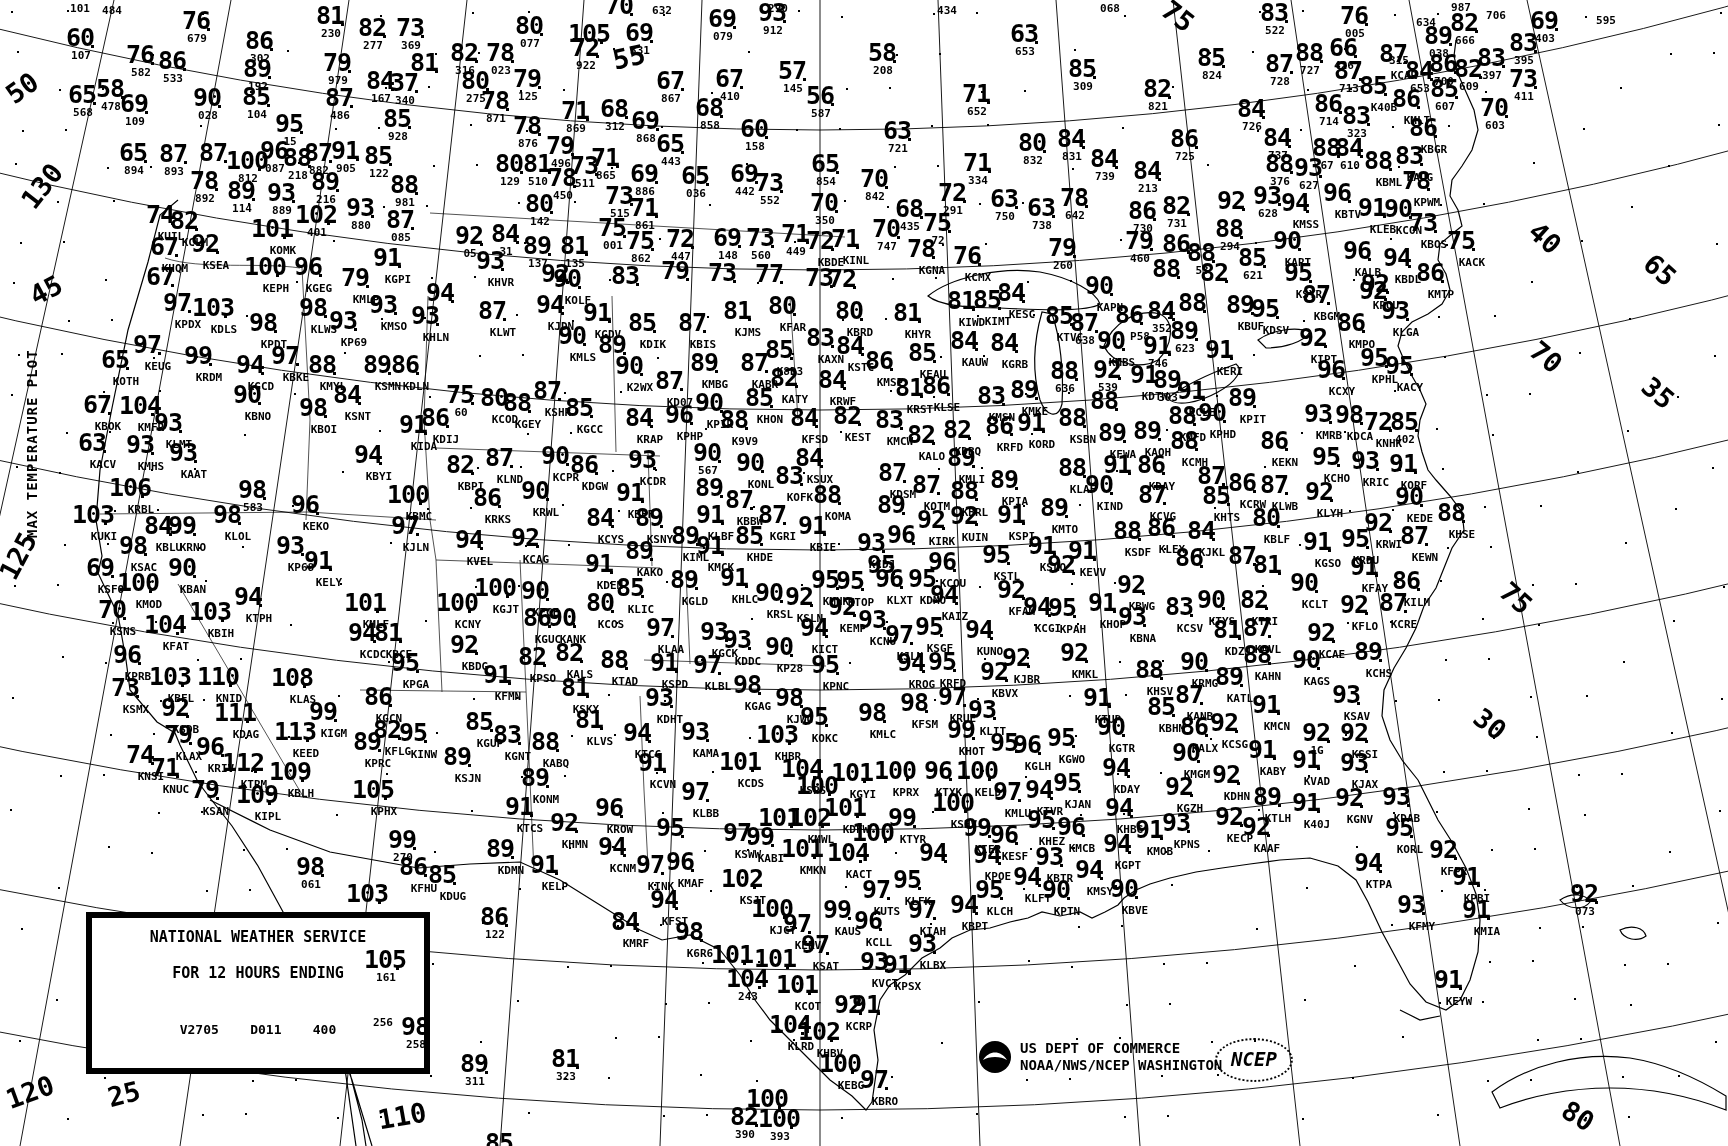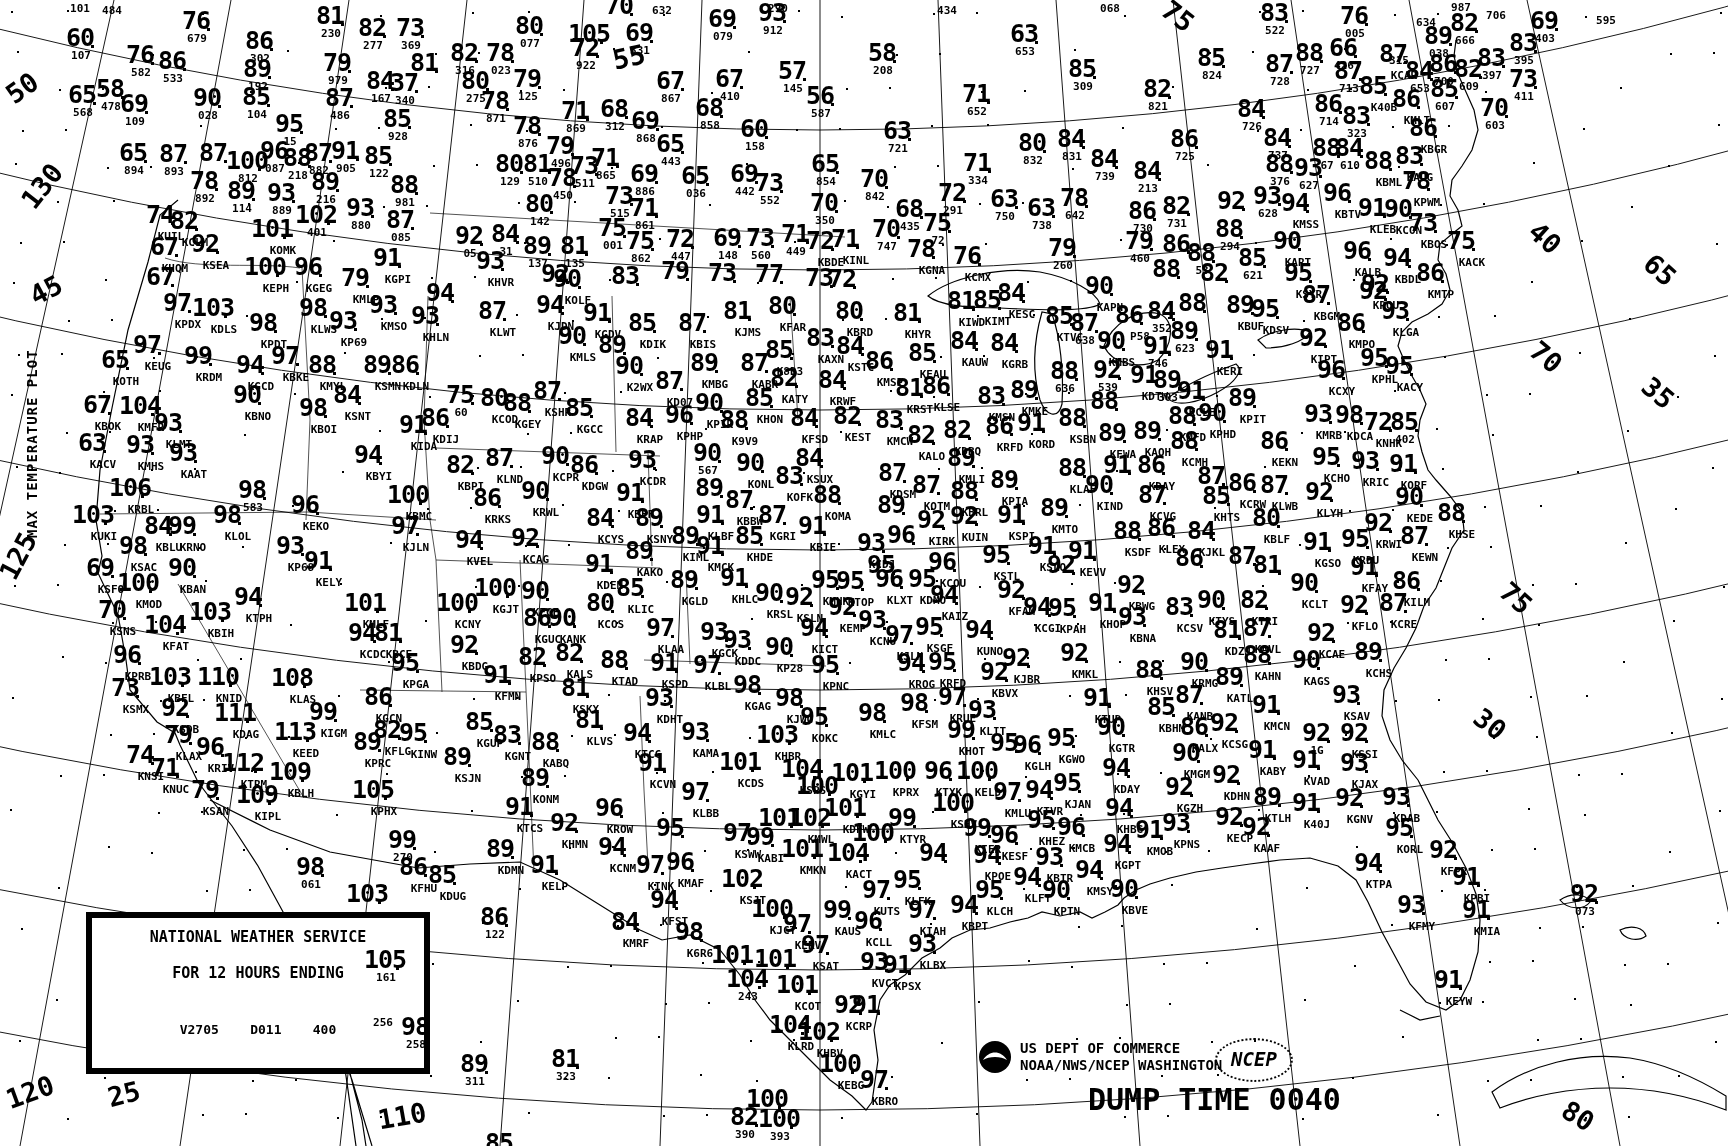--- a/index.html
+++ b/index.html
@@ -651,21 +651,20 @@
   <div class="credits">
     <svg class="noaa" viewBox="0 0 34 34">
       <circle cx="17" cy="17" r="16" fill="#000"></circle>
       <path d="M5,20 C11,10 23,10 29,20 C23,16 11,16 5,20 Z" fill="#fff"></path>
     </svg>
     <div class="cred-agency">US DEPT OF COMMERCE</div>
     <div class="cred-org">NOAA/NWS/NCEP WASHINGTON</div>
     <div class="ncep">NCEP</div>
   </div>
 
-  <div class="dump">DUMP TIME 0040</div>
 
   <div id="glabels">
       <div class="glabel" style="left: 22px; top: 88px; transform: translate(-50%, -50%) rotate(-35deg);">50</div>
       <div class="glabel" style="left: 42px; top: 186px; transform: translate(-50%, -50%) rotate(-52deg);">130</div>
       <div class="glabel" style="left: 46px; top: 290px; transform: translate(-50%, -50%) rotate(-28deg);">45</div>
       <div class="glabel" style="left: 18px; top: 556px; transform: translate(-50%, -50%) rotate(-62deg);">125</div>
       <div class="glabel" style="left: 30px; top: 1092px; transform: translate(-50%, -50%) rotate(-20deg);">120</div>
       <div class="glabel" style="left: 124px; top: 1094px; transform: translate(-50%, -50%) rotate(-14deg);">25</div>
       <div class="glabel" style="left: 402px; top: 1116px; transform: translate(-50%, -50%) rotate(-10deg);">110</div>
       <div class="glabel" style="left: 629px; top: 57px; transform: translate(-50%, -50%) rotate(-12deg);">55</div>

